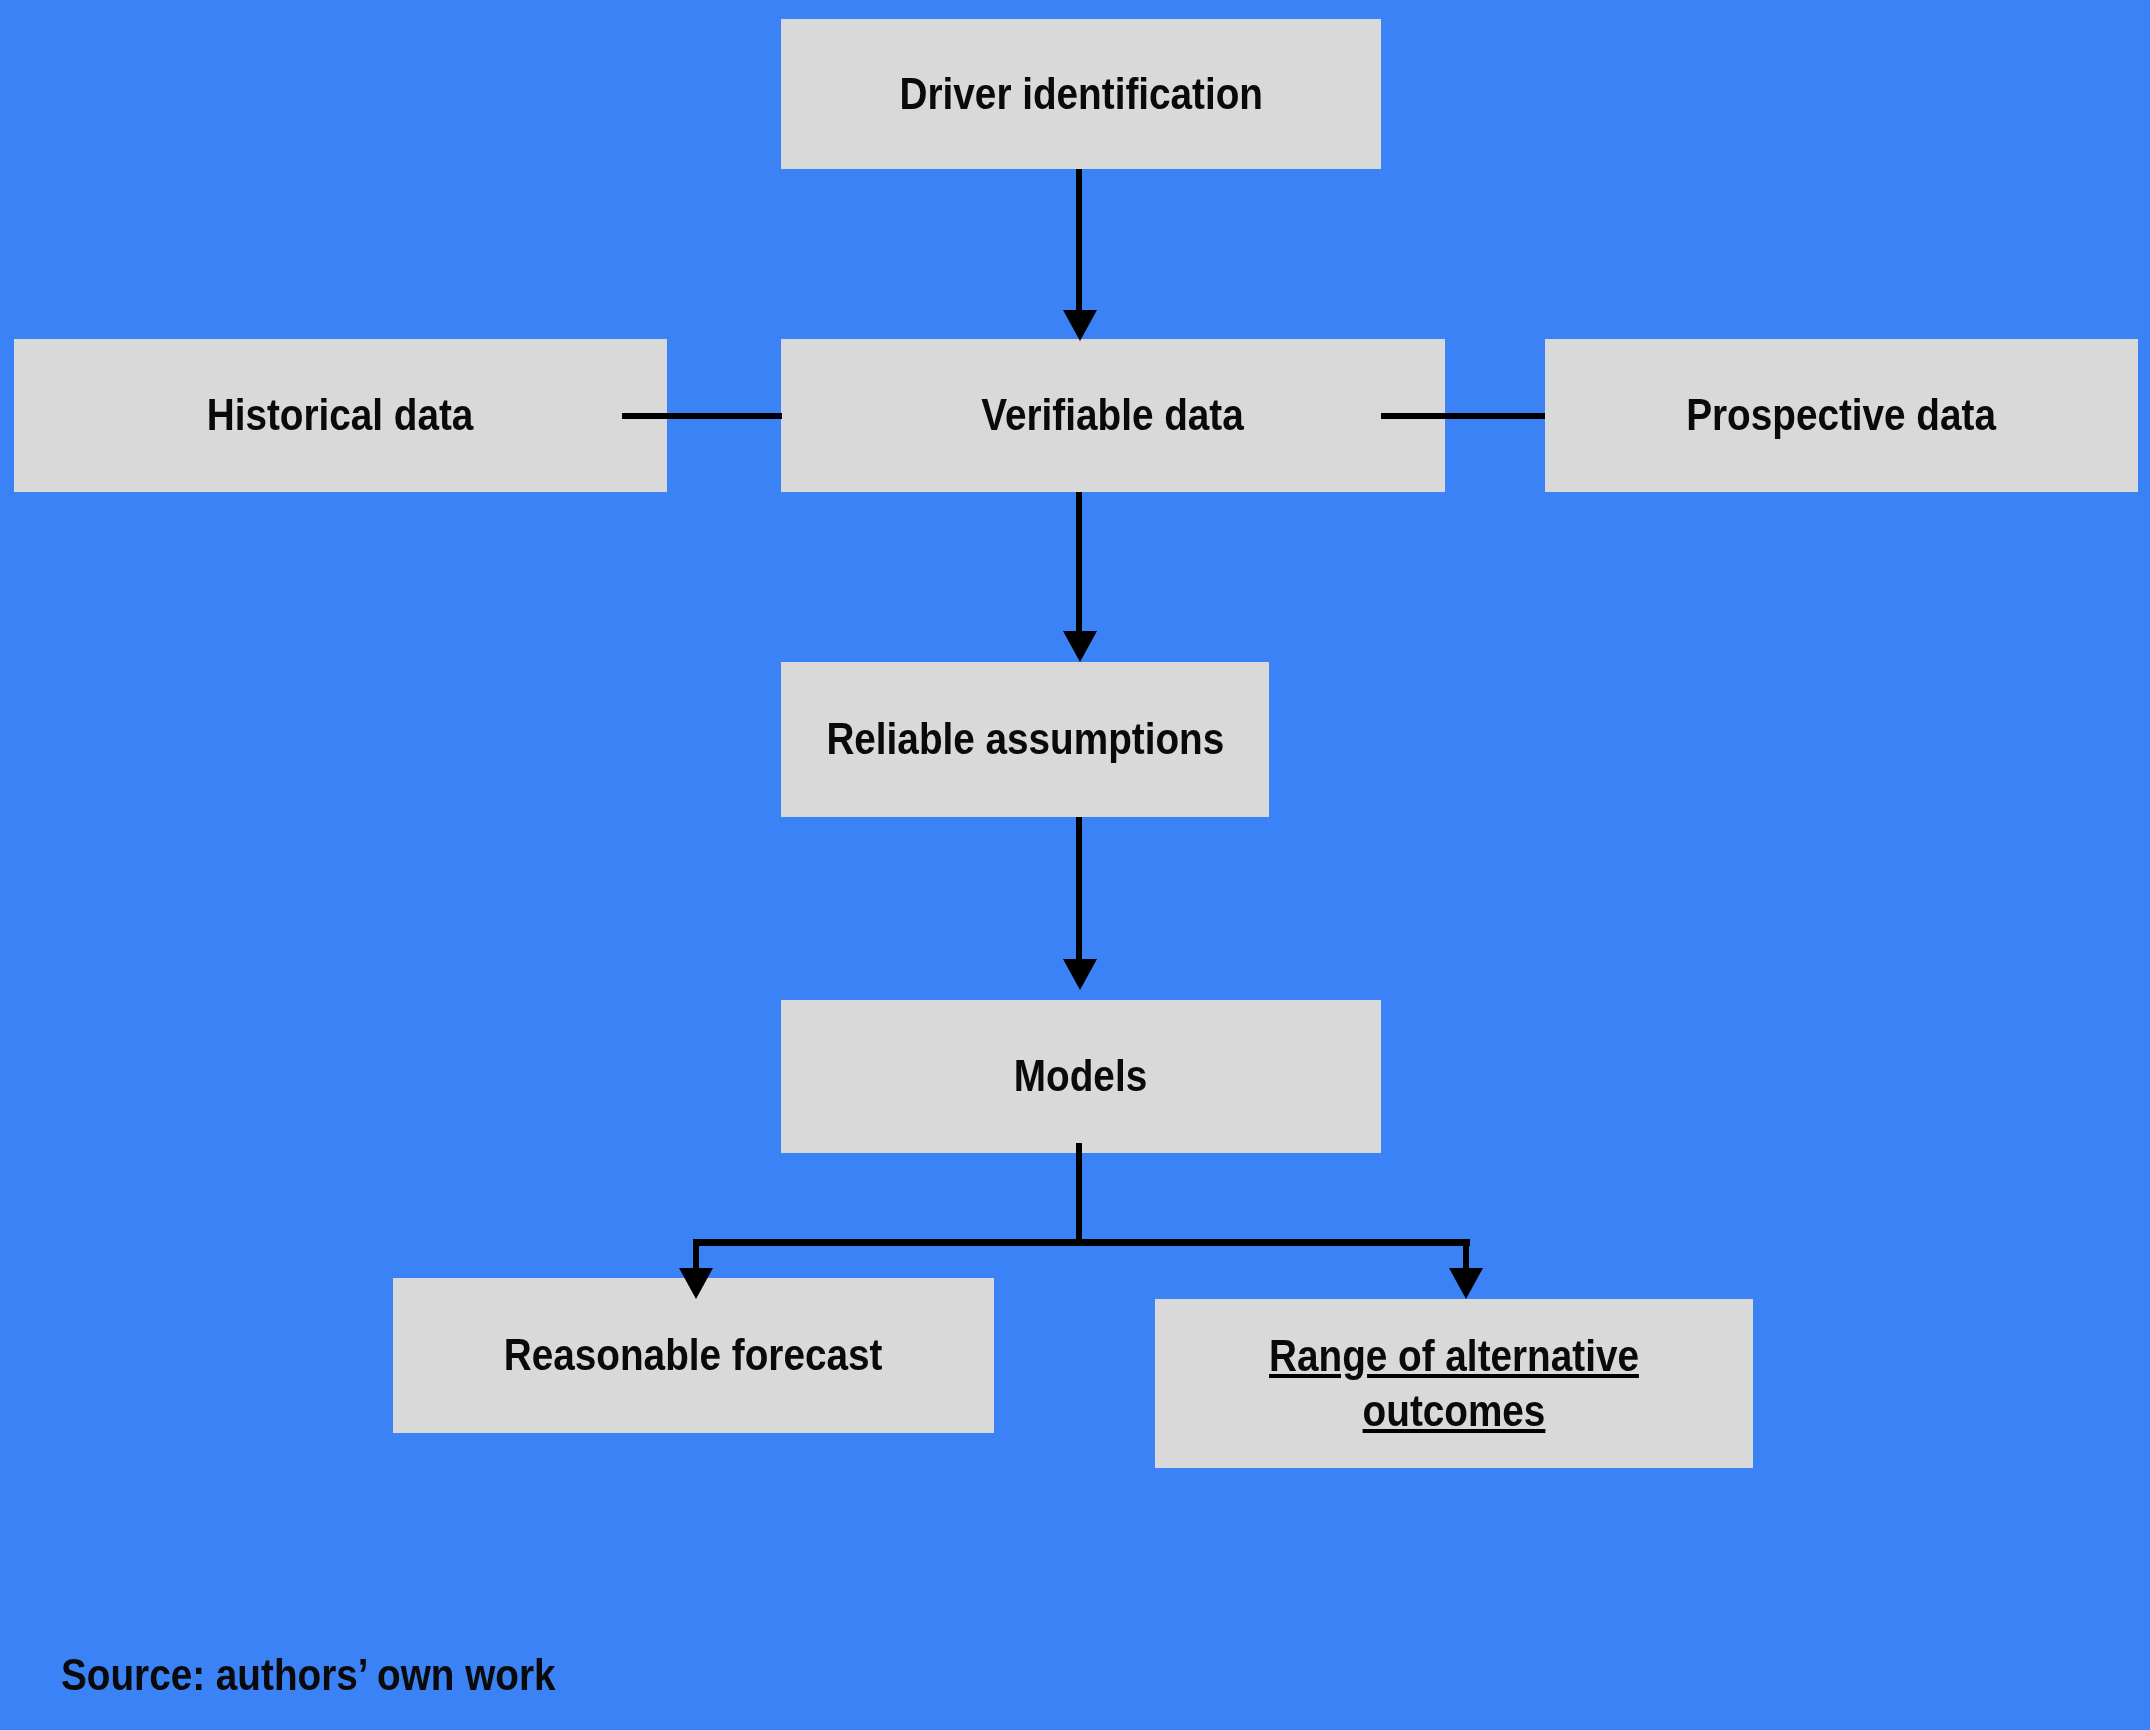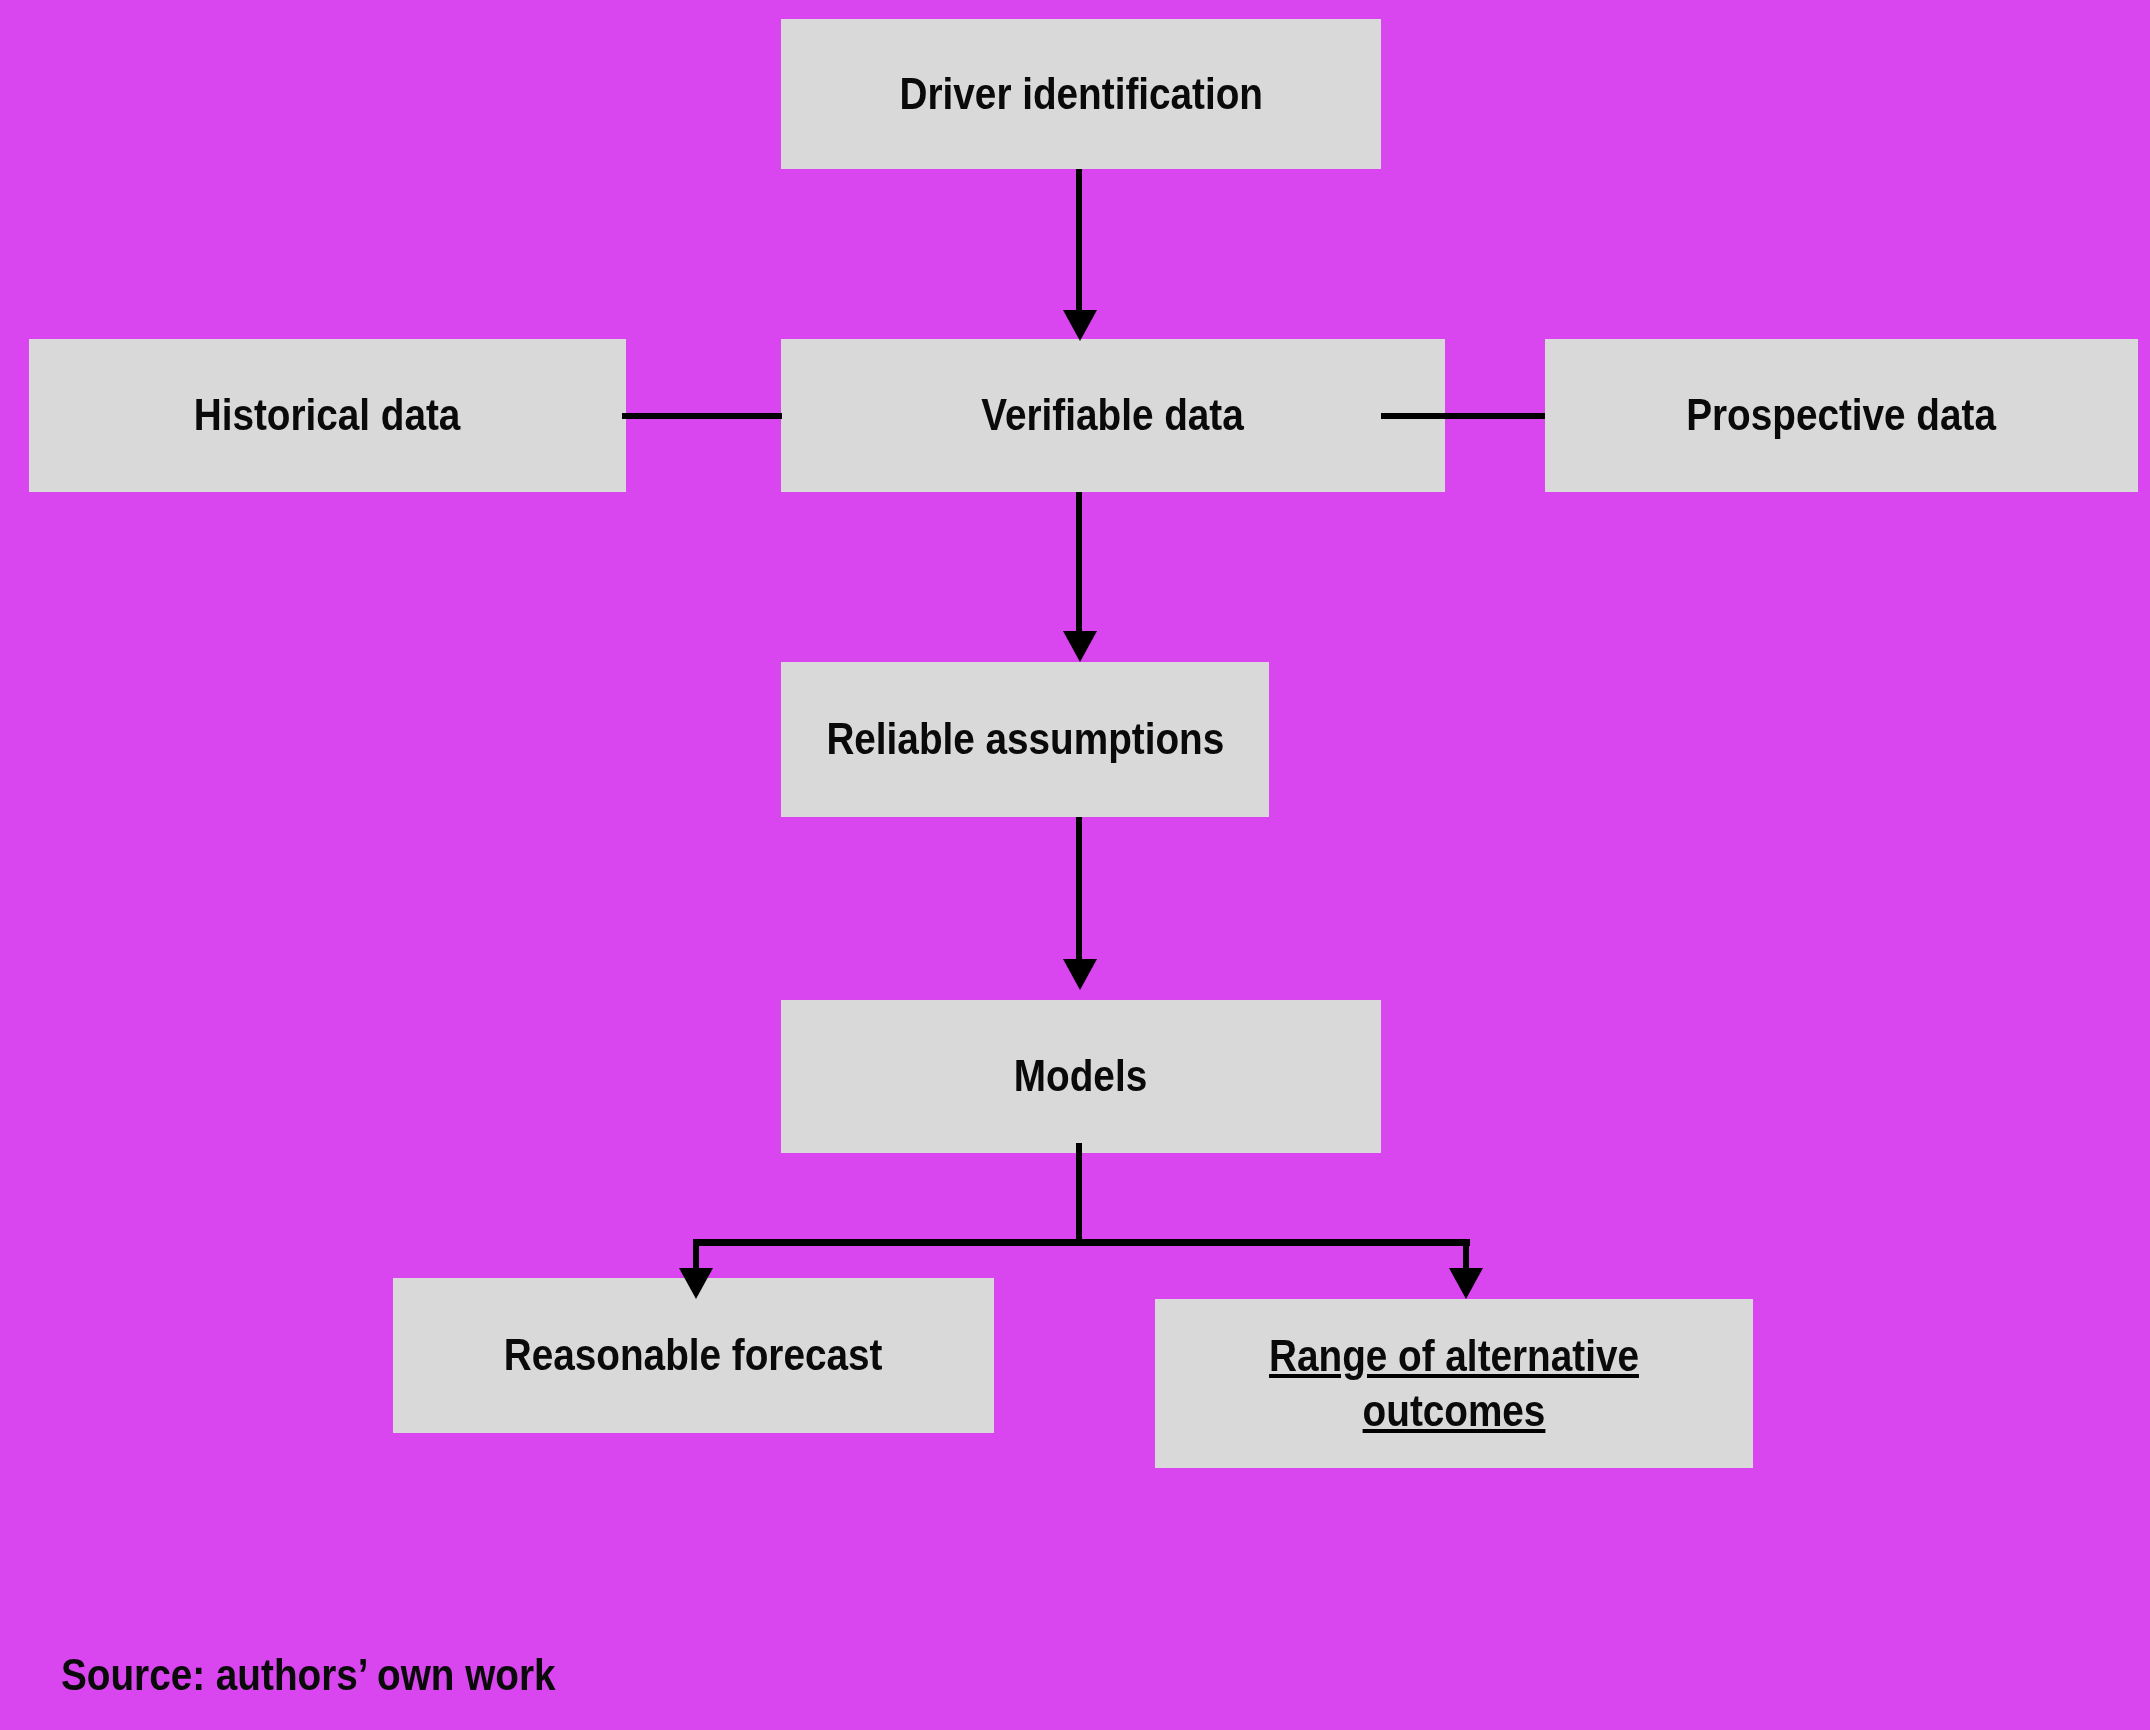--- a/index.html
+++ b/index.html
@@ -4,21 +4,21 @@
 <style>
   html, body {
     margin: 0;
     padding: 0;
     background: #ffffff;
   }
   .canvas {
     position: relative;
     width: 2151px;
     height: 1730px;
-    background: #d946ef;
+    background: #3b82f6;
     font-family: "Liberation Sans", "DejaVu Sans", sans-serif;
     overflow: hidden;
   }
   
   .node {
     position: absolute;
     background: #d9d9d9;
     display: flex;
     align-items: center;
     justify-content: center;
@@ -32,21 +32,21 @@
     letter-spacing: 0px;
     transform: scaleX(0.86);
     transform-origin: center center;
     white-space: nowrap;
   }
   .node-label.wrap {
     white-space: normal;
     max-width: 605px;
   }
   #node-driver        { left: 781px; top:   19px; width: 600px; height: 150px; }
-  #node-historical    { left:   29px; top:  339px; width: 597px; height: 153px; justify-content: center; }
+  #node-historical    { left:   14px; top:  339px; width: 653px; height: 153px; justify-content: center; }
   #node-verifiable    { left: 781px; top:  339px; width: 664px; height: 153px; }
   #node-prospective   { left: 1545px; top:  339px; width: 593px; height: 153px; }
   #node-reliable      { left: 781px; top:  662px; width: 488px; height: 155px; }
   #node-models        { left: 781px; top: 990px; width: 600px; height: 153px; margin-top: 10px; }
   #node-forecast      { left:  393px; top: 1258px; width: 601px; height: 155px; margin-top: 20px; }
   #node-range         { left: 1155px; top: 1299px; width: 598px; height: 169px; text-decoration: underline; }
 
   
   .vline {
     position: absolute;

